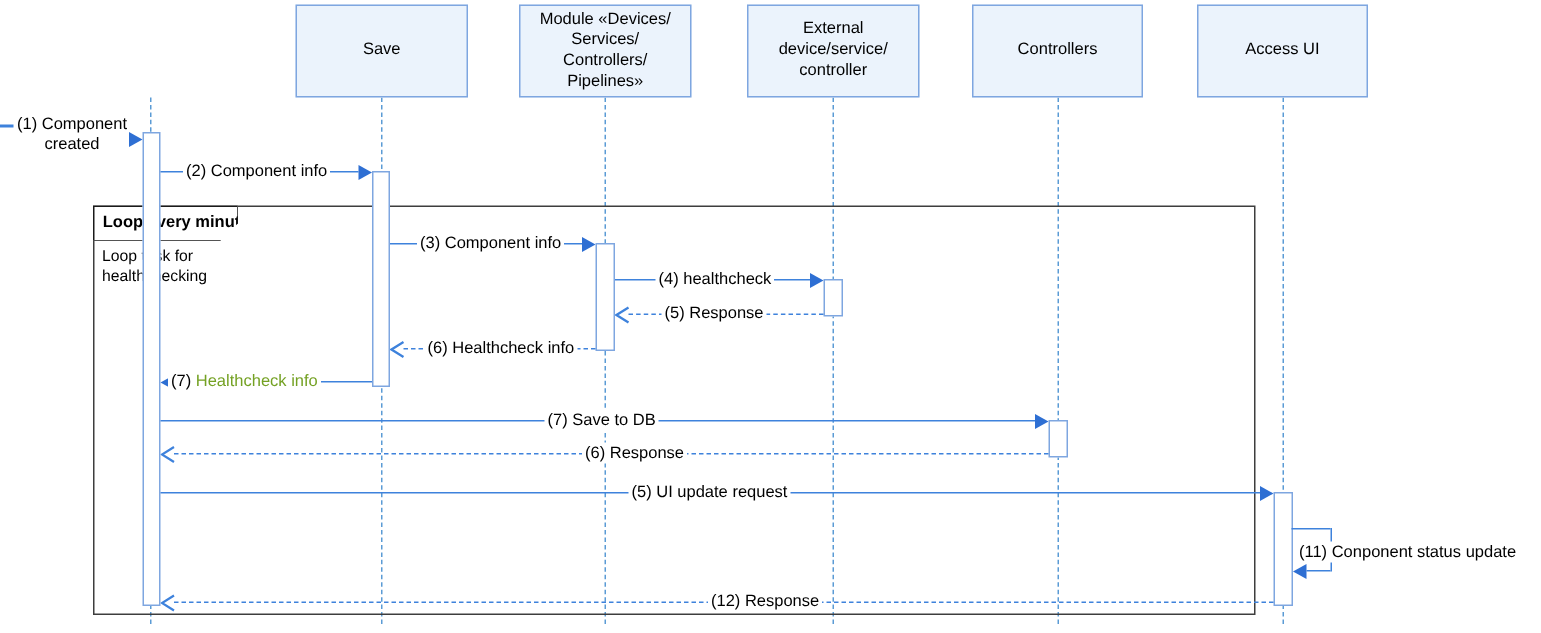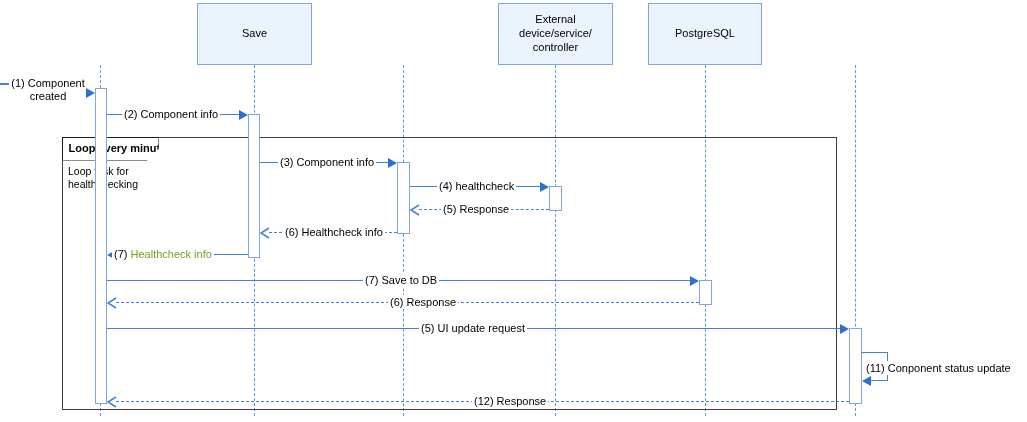--- a/index.html
+++ b/index.html
@@ -73,24 +73,29 @@
   <div class="lifeline" style="left:705px"></div>
   <div class="lifeline" style="left:855px"></div>
 
   <div class="frame">
     <div class="frame-label">Loop every minute</div>
     <div class="frame-note">Loop task for
 healthchecking</div>
   </div>
 
   <div class="actor" style="left:197px;width:115px">Save</div>
+  <div class="actor" style="left:346px;width:115px">Module «Devices/
+Services/
+Controllers/
+Pipelines»</div>
   <div class="actor" style="left:498px;width:115px">External
 device/service/
 controller</div>
-  <div class="actor" style="left:648px;width:114px">PostgreSQL</div>
+  <div class="actor" style="left:648px;width:114px">Controllers</div>
+  <div class="actor" style="left:798px;width:114px">Access UI</div>
 
   <div class="bar" style="left:95px;top:88px;height:316px"></div>
   <div class="bar" style="left:248px;top:114px;height:144px"></div>
   <div class="bar" style="left:397px;top:162px;height:72px;width:13px"></div>
   <div class="bar" style="left:549px;top:186px;height:25px;width:13px"></div>
   <div class="bar" style="left:699px;top:280px;height:25px;width:13px"></div>
   <div class="bar" style="left:849px;top:328px;height:76px;width:13px"></div>
 
   <div class="found-stub"></div>
   <div class="found-label">(1) Component

